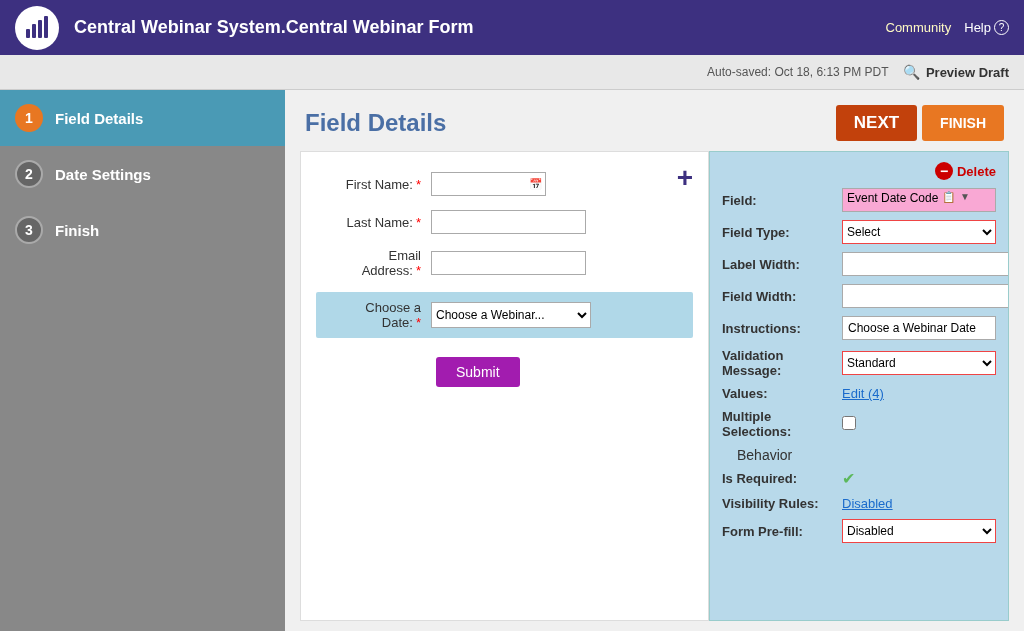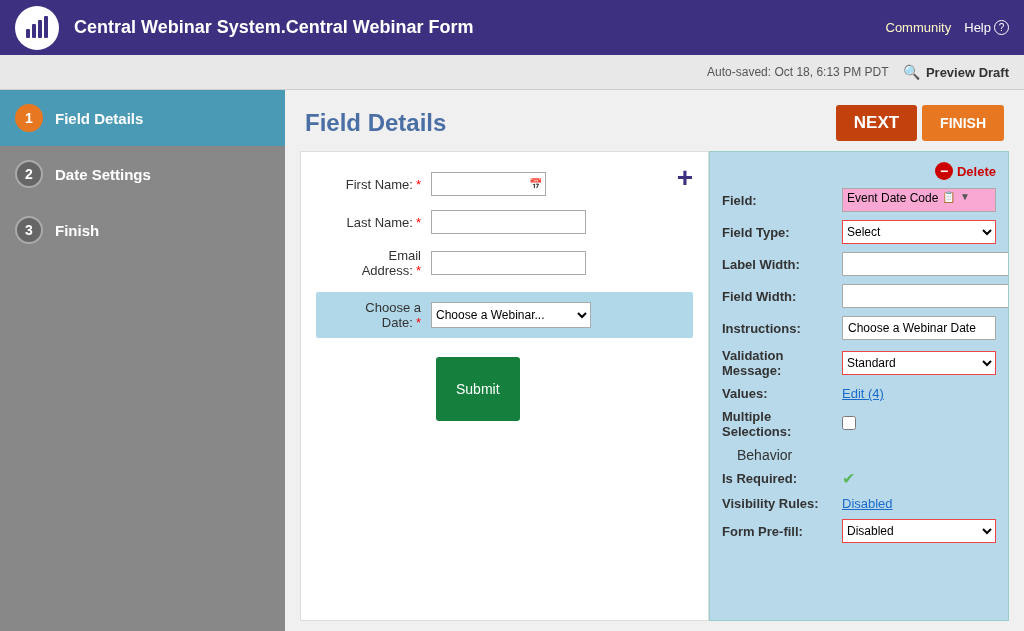--- a/index.html
+++ b/index.html
@@ -241,24 +241,24 @@
 
     .form-select-webinar {
       border: 1px solid #aaa;
       height: 26px;
       width: 160px;
       font-size: 12px;
       background: white;
     }
 
     .submit-btn {
-      background: #15803d;
-      color: white;
-      border: none;
-      padding: 24px 20px;
+      background: #a21caf;
+      color: white;
+      border: none;
+      padding: 7px 20px;
       font-size: 14px;
       cursor: pointer;
       border-radius: 3px;
       margin-left: 115px;
       margin-top: 5px;
     }
 
     
     .right-panel {
       width: 300px;

